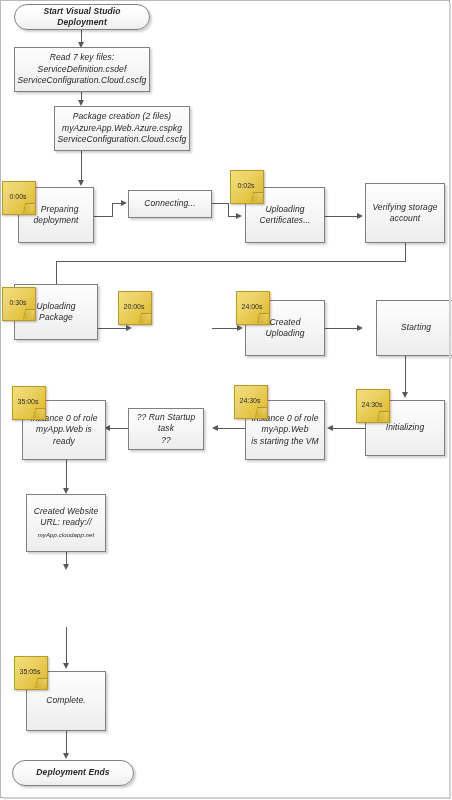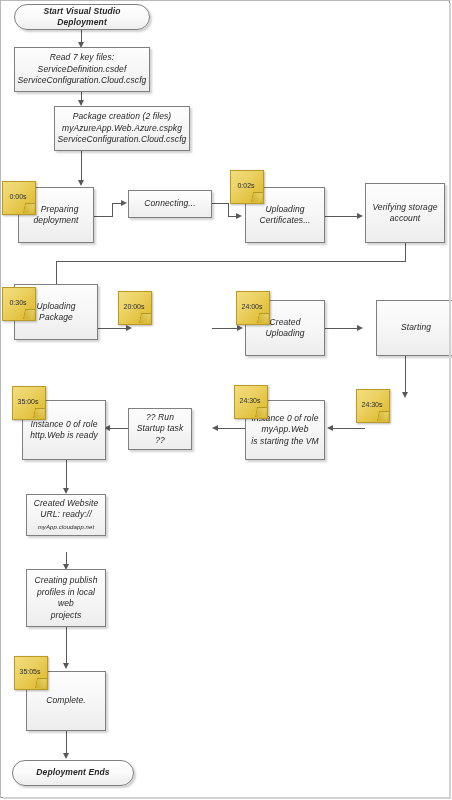--- a/index.html
+++ b/index.html
@@ -219,20 +219,23 @@
     <div class="ln lh" style="left:325px;top:328px;width:33px;"></div>
     <div class="arw arw-r" style="left:357px;top:325px;"></div>
 
     <div class="node" style="left:365px;top:300px;width:80px;height:56px;margin-left:11px;">
       <span class="txt">Starting</span>
     </div>
 
     <div class="ln lv" style="left:405px;top:356px;height:40px;"></div>
     <div class="arw arw-d" style="left:402px;top:392px;"></div>
 
+    <div class="node" style="left:365px;top:400px;width:80px;height:56px;">
+      <span class="txt">Initializing</span>
+    </div>
     <div class="badge" style="left:356px;top:389px;">
       <span class="bt">24:30s</span>
     </div>
 
     <div class="ln lh" style="left:333px;top:428px;width:32px;"></div>
     <div class="arw arw-l" style="left:327px;top:425px;"></div>
 
     <div class="node" style="left:245px;top:400px;width:80px;height:60px;">
       <span class="txt">
         <span>Instance 0 of role</span><br>
@@ -240,61 +243,54 @@
         <span>is starting the VM</span>
       </span>
     </div>
     <div class="badge" style="left:234px;top:385px;">
       <span class="bt">24:30s</span>
     </div>
 
     <div class="ln lh" style="left:218px;top:428px;width:27px;"></div>
     <div class="arw arw-l" style="left:212px;top:425px;"></div>
 
-    <div class="node" style="left:128px;top:408px;width:64px;height:42px;">
+    <div class="node" style="left:128px;top:408px;width:76px;height:42px;">
       <span class="txt">
         <span>?? Run Startup task</span><br>
         <span>??</span>
       </span>
     </div>
 
     <div class="ln lh" style="left:110px;top:428px;width:18px;"></div>
     <div class="arw arw-l" style="left:104px;top:425px;"></div>
 
     <div class="node" style="left:22px;top:400px;width:84px;height:60px;">
       <span class="txt">
         <span>Instance 0 of role</span><br>
-        <span>http.Web is ready</span>
+        <span>myApp.Web is ready</span>
       </span>
     </div>
     <div class="badge" style="left:12px;top:386px;">
       <span class="bt">35:00s</span>
     </div>
 
     <div class="ln lv" style="left:66px;top:460px;height:32px;"></div>
     <div class="arw arw-d" style="left:63px;top:488px;"></div>
 
-    <div class="node" style="left:26px;top:494px;width:80px;height:42px;">
+    <div class="node" style="left:26px;top:494px;width:80px;height:58px;">
       <span class="txt">
         <span>Created Website</span><br>
         <span>URL: ready://</span><br>
         <span class="small">myApp.cloudapp.net</span>
       </span>
     </div>
 
     <div class="ln lv" style="left:66px;top:552px;height:16px;"></div>
     <div class="arw arw-d" style="left:63px;top:564px;"></div>
 
-    <div class="node" style="left:26px;top:569px;width:80px;height:58px;">
-      <span class="txt">
-        <span>Creating publish</span><br>
-        <span>profiles in local web</span><br>
-        <span>projects</span>
-      </span>
-    </div>
 
     <div class="ln lv" style="left:66px;top:627px;height:40px;"></div>
     <div class="arw arw-d" style="left:63px;top:663px;"></div>
 
     <div class="node" style="left:26px;top:671px;width:80px;height:60px;">
       <span class="txt">Complete.</span>
     </div>
     <div class="badge" style="left:14px;top:656px;">
       <span class="bt">35:05s</span>
     </div>

